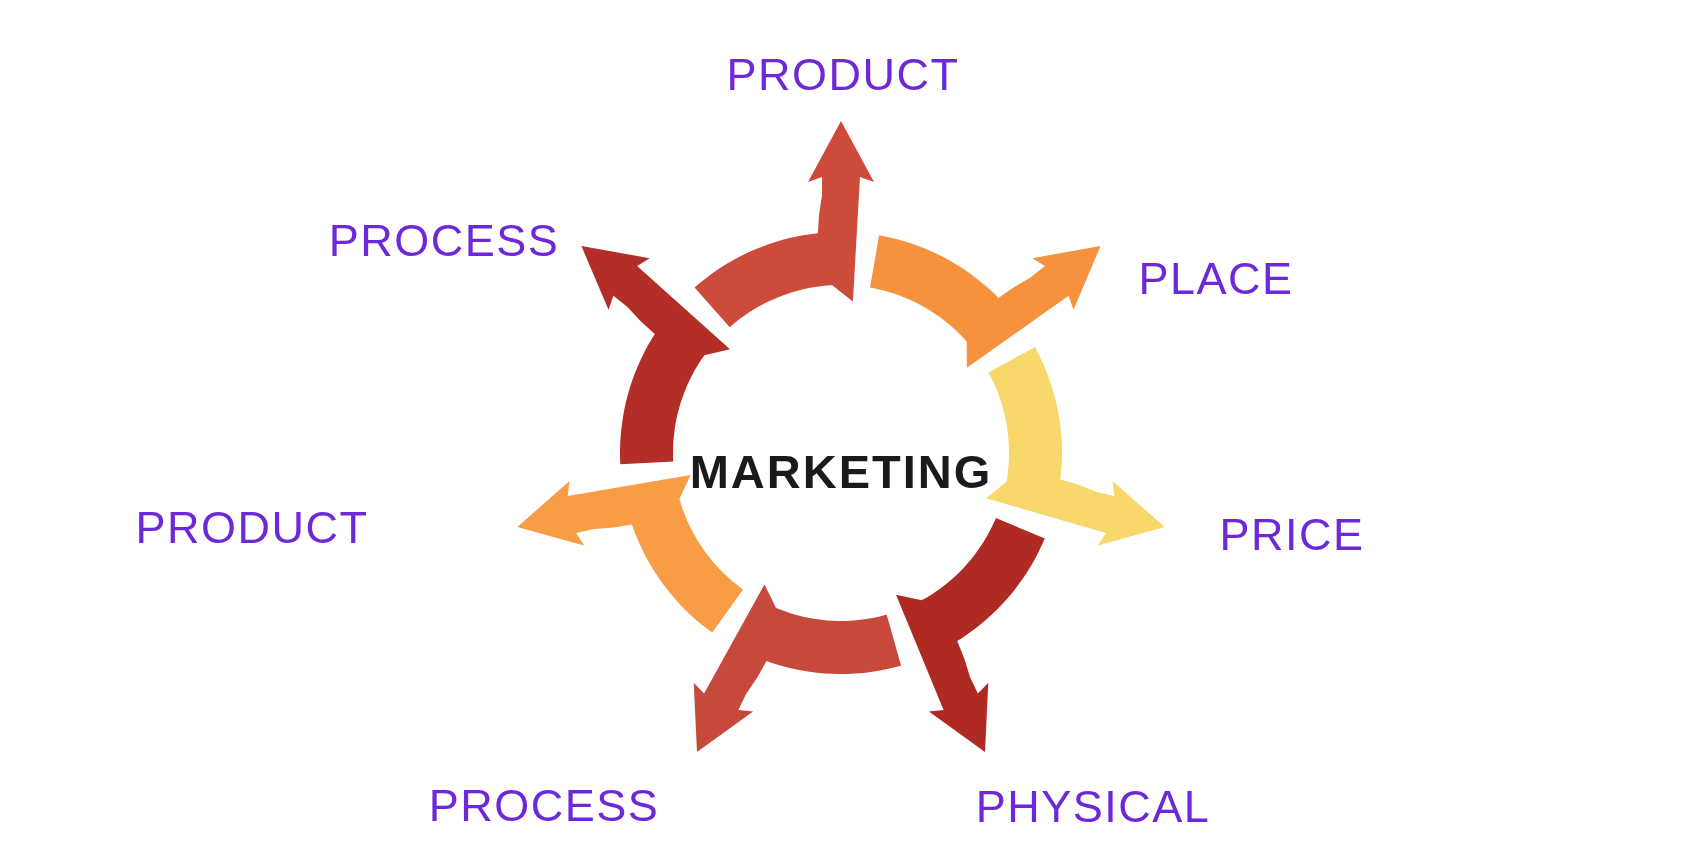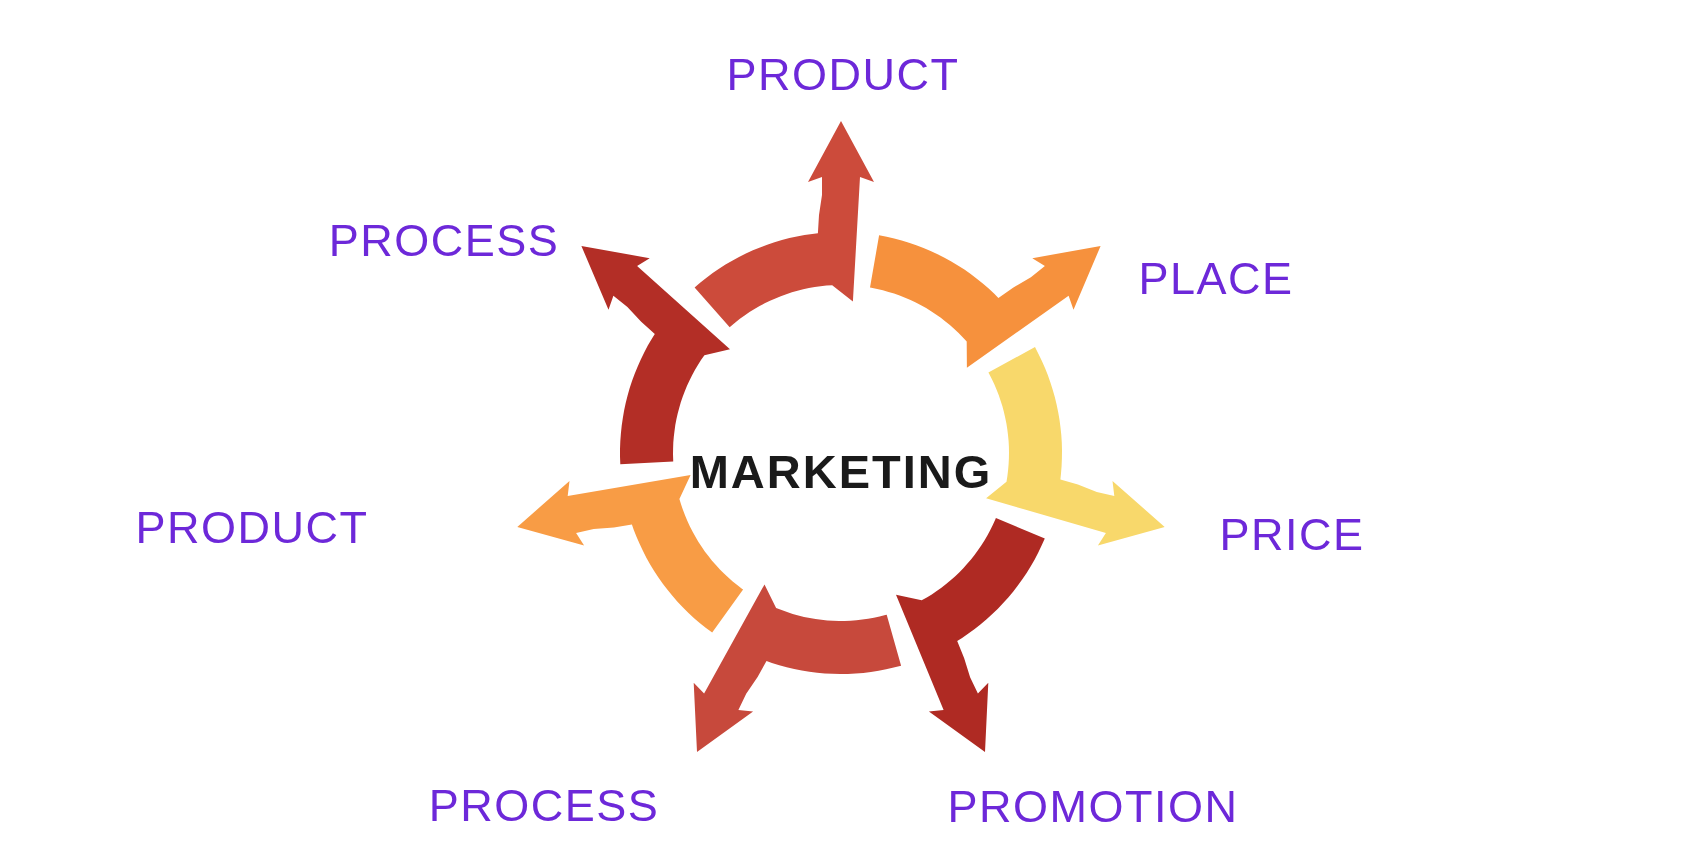--- a/index.html
+++ b/index.html
@@ -59,21 +59,21 @@
 <div class="seg-label" style="left: 843px; top: 74px;">
       <div>PRODUCT</div>
     </div>
     <div class="seg-label" style="left: 1216px; top: 242px; margin-top: 36px;">
       <div>PLACE</div>
     </div>
     <div class="seg-label" style="left: 1292px; top: 534px;">
       <div>PRICE</div>
     </div>
     <div class="seg-label" style="left: 1093px; top: 806px;">
-      <div>PROMOTION</div>
+      <div>PHYSICAL</div>
     </div>
     <div class="seg-label" style="left: 544px; top: 805px;">
       <div>PROCESS</div>
     </div>
     <div class="seg-label" style="left: 252px; top: 527px;">
       <div>PRODUCT</div>
     </div>
     <div class="seg-label" style="left: 444px; top: 240px;">
       <div>PROCESS</div>
     </div>

